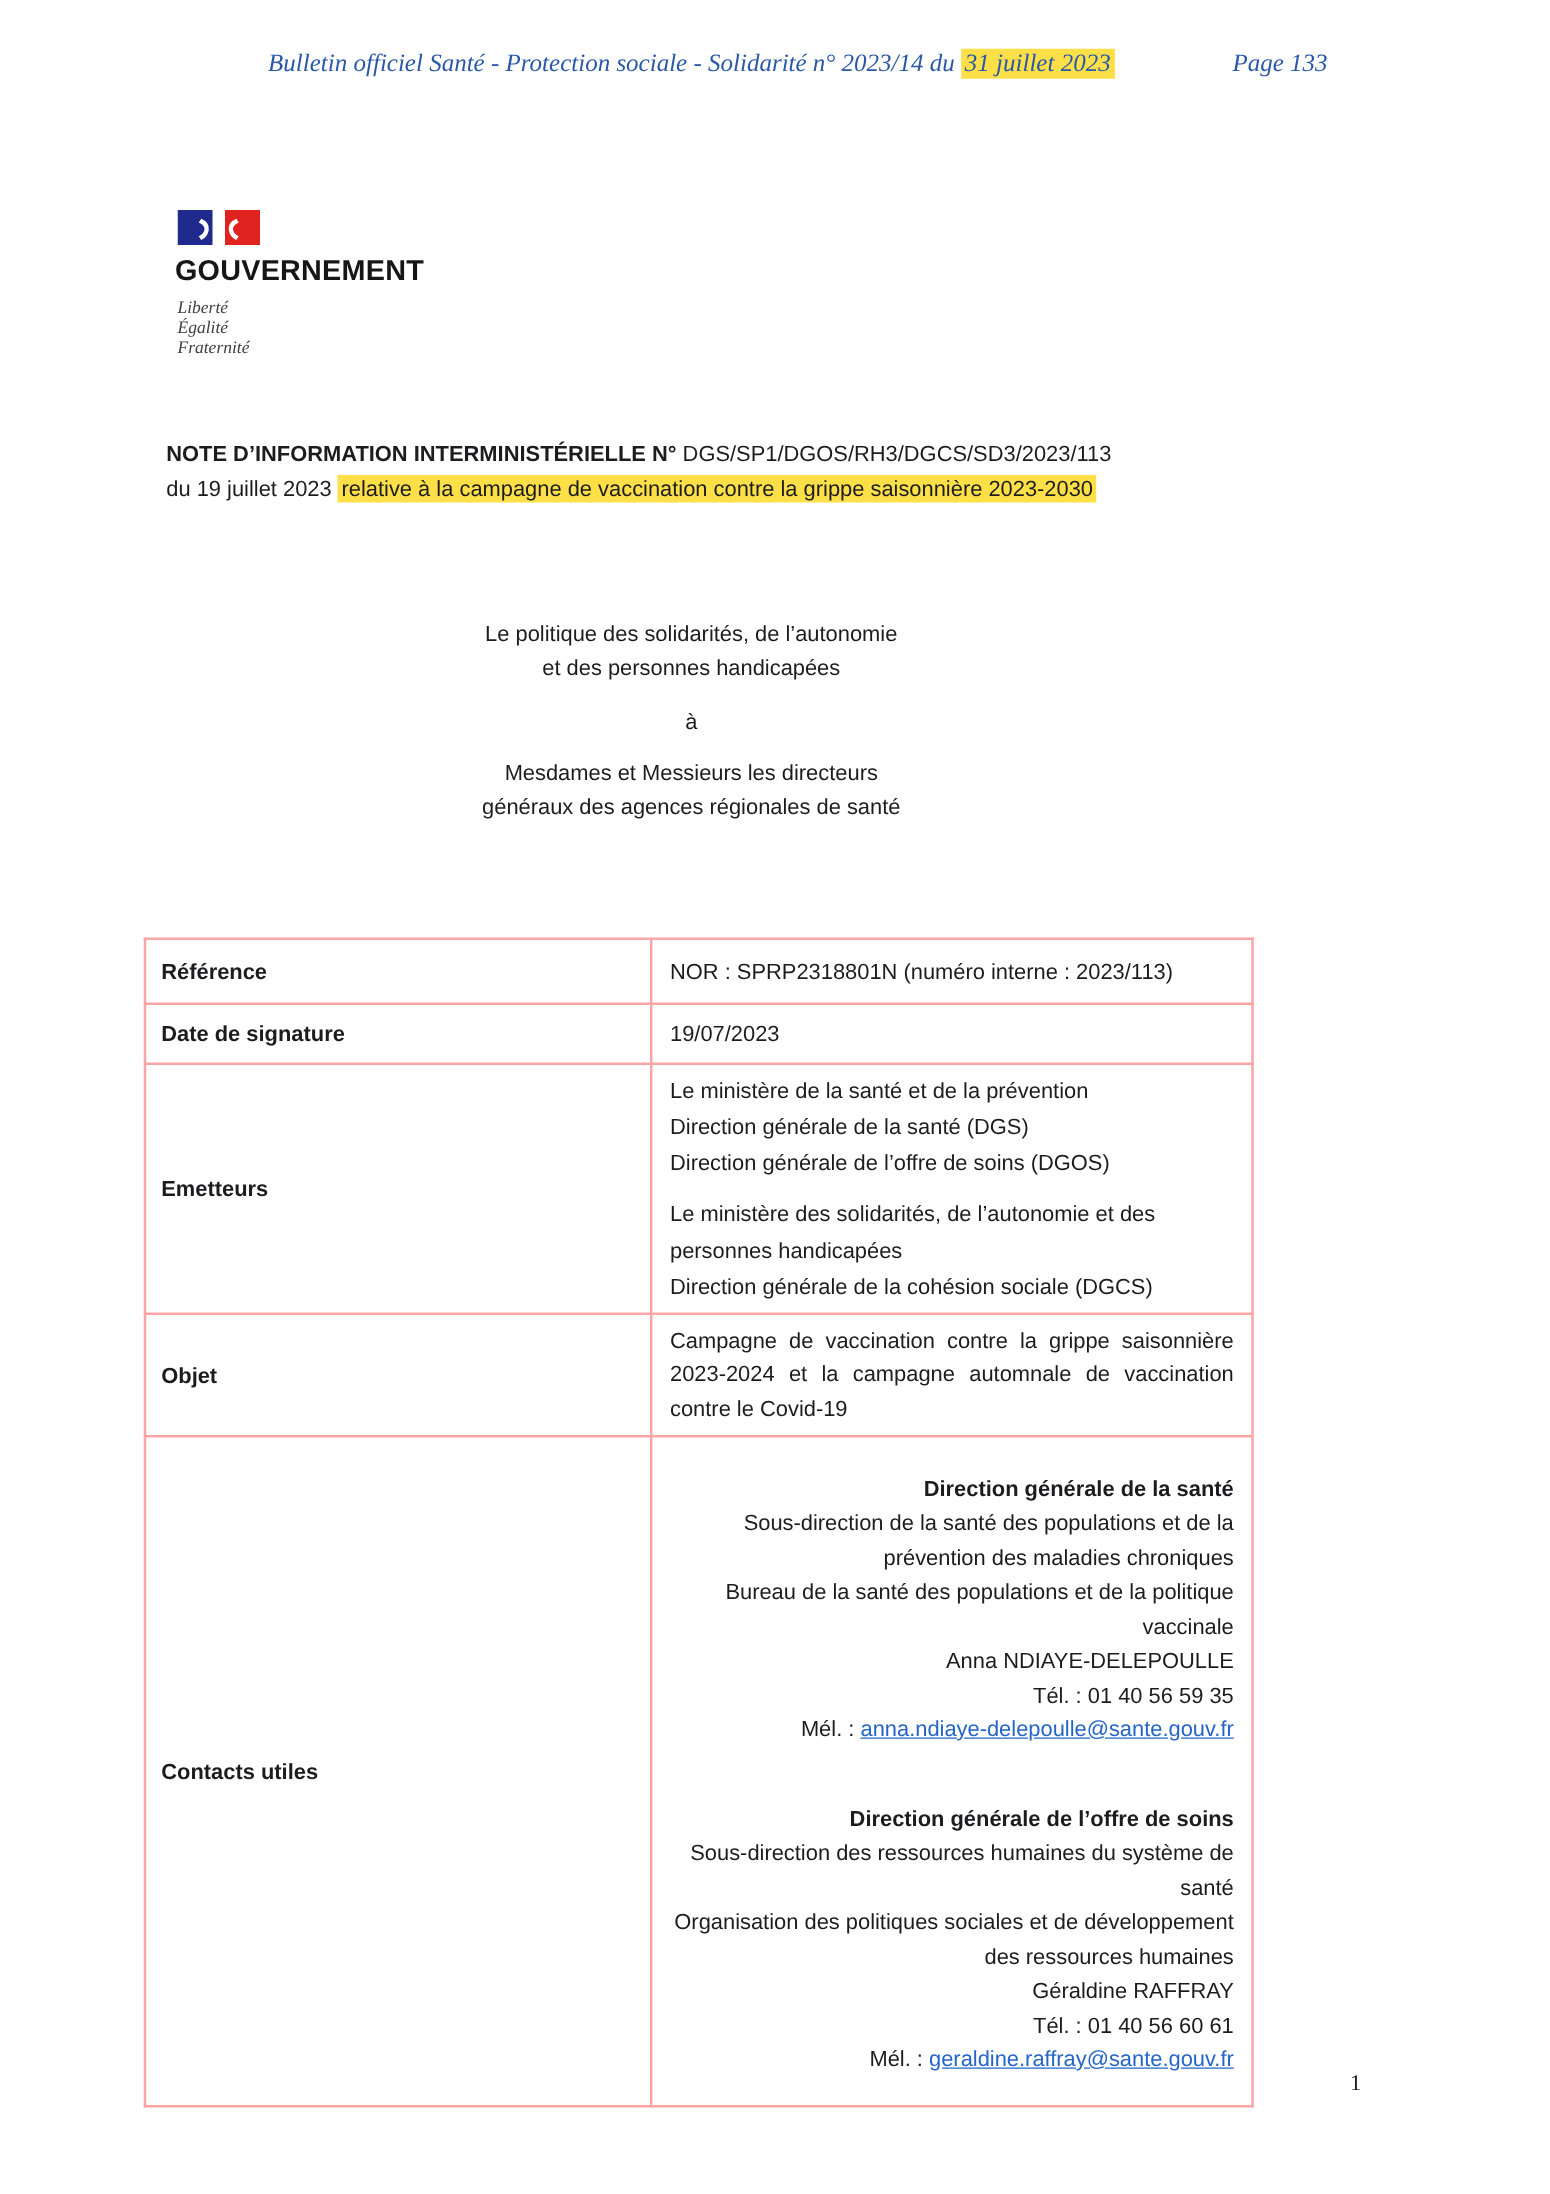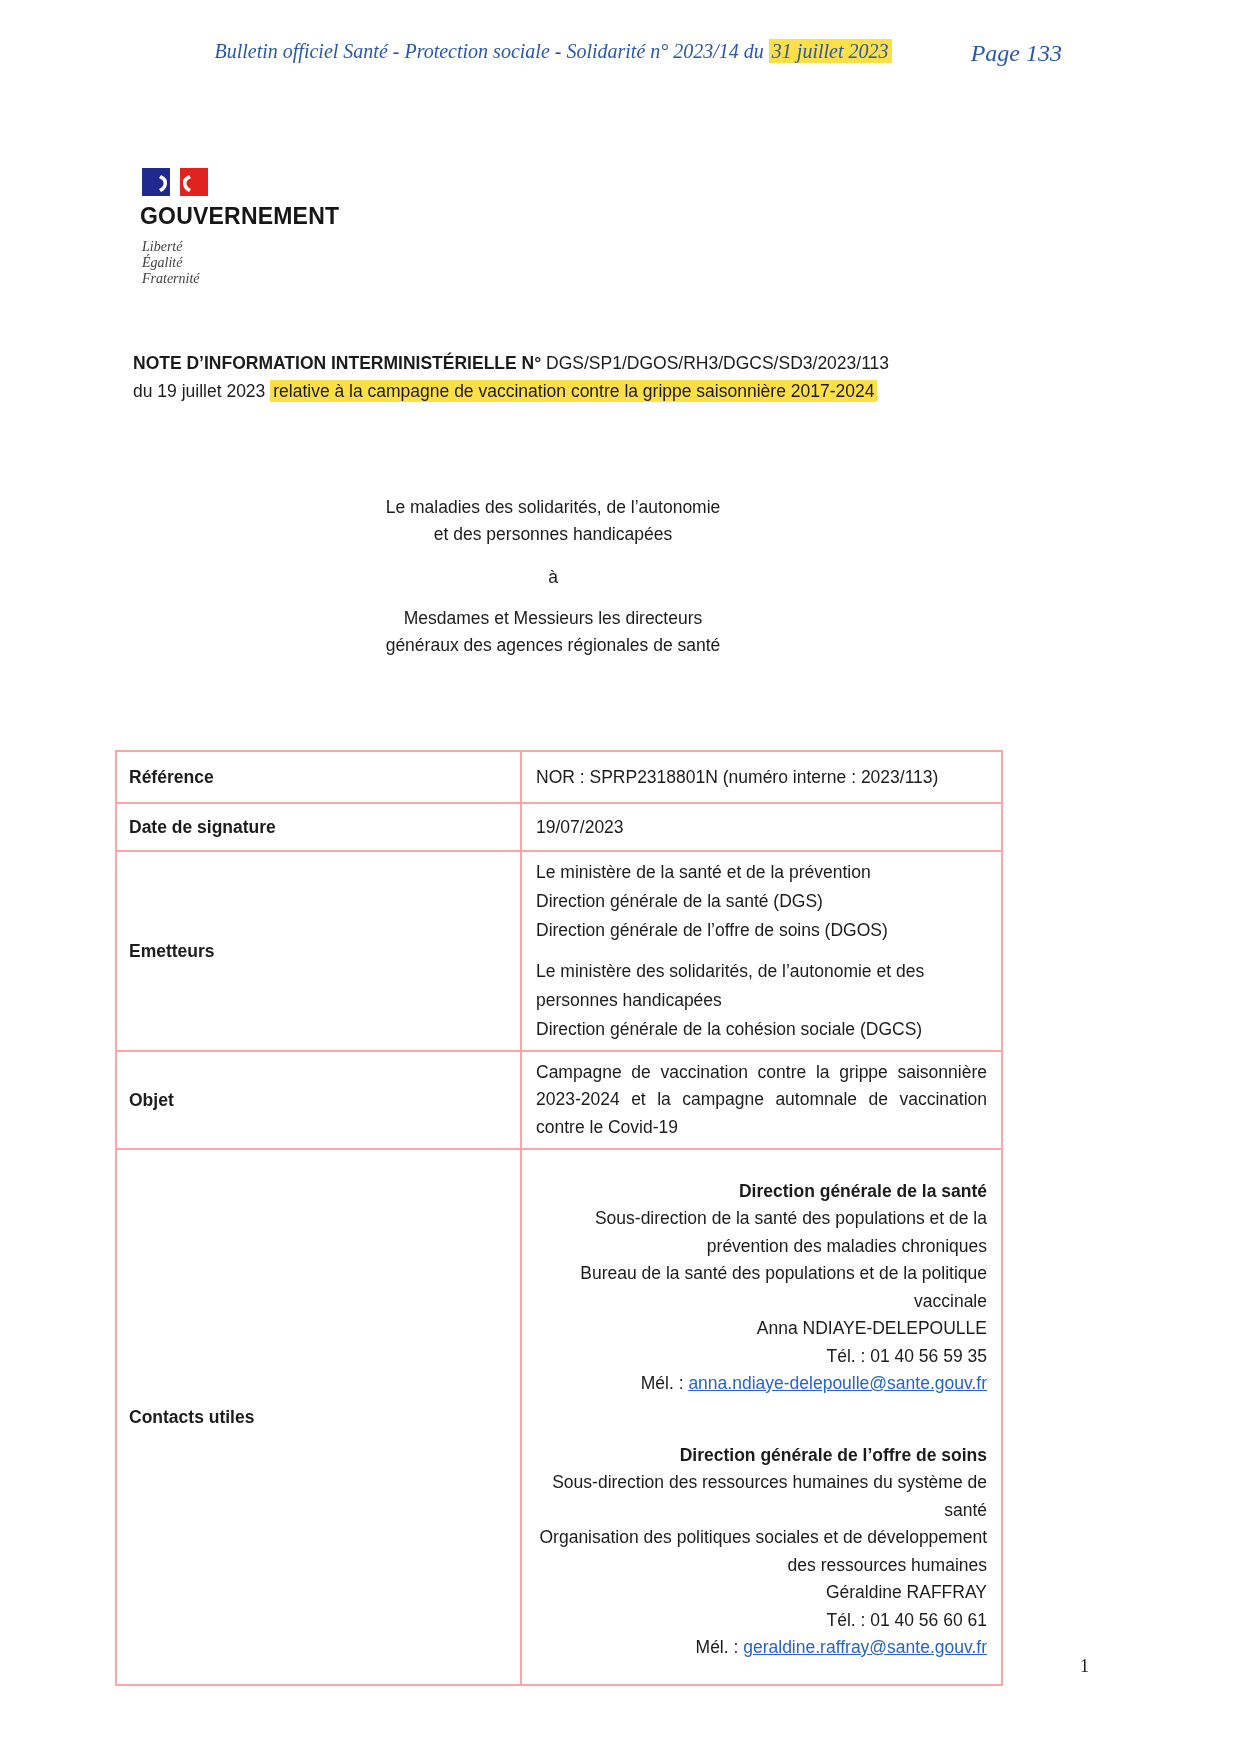--- a/index.html
+++ b/index.html
@@ -15,21 +15,21 @@
   .hdr-title{
     position:absolute;left:133px;top:40px;width:840px;
     text-align:center;
     font-family:"Liberation Serif","DejaVu Serif",serif;
     font-style:italic;font-size:20px;color:#2a58a6;
     white-space:nowrap;
   }
   .hdr-page{
     position:absolute;right:178px;top:40px;
     font-family:"Liberation Serif","DejaVu Serif",serif;
-    font-style:italic;font-size:24px;color:#2a58a6;
+    font-style:italic;font-size:20px;color:#2a58a6;
   }
   .hl{background:#fde047;padding:1px 3px;}
   
   .logo{position:absolute;left:140px;top:168px;}
   .logo .flag{display:block;margin-left:2px;}
   .logo .gov{
     margin-top:7px;
     font-size:23px;font-weight:bold;letter-spacing:0.2px;color:#161616;
   }
   .logo .motto{
@@ -98,25 +98,25 @@
     <div class="gov">GOUVERNEMENT</div>
     <div class="motto">
       <div>Liberté</div>
       <div>Égalité</div>
       <div>Fraternité</div>
     </div>
   </div>
 
   <div class="note">
     <span class="b">NOTE D’INFORMATION INTERMINISTÉRIELLE N°</span><span> DGS/SP1/DGOS/RH3/DGCS/SD3/2023/113</span><br>
-    <span>du 19 juillet 2023 </span><span class="hl">relative à la campagne de vaccination contre la grippe saisonnière 2017-2024</span><br>
+    <span>du 19 juillet 2023 </span><span class="hl">relative à la campagne de vaccination contre la grippe saisonnière 2023-2030</span><br>
   </div>
 
   <div class="addr">
-    <div class="l2">Le maladies des solidarités, de l’autonomie</div>
+    <div class="l2">Le politique des solidarités, de l’autonomie</div>
     <div class="l3">et des personnes handicapées</div>
     <div class="sep">à</div>
     <div class="t1">Mesdames et Messieurs les directeurs</div>
     <div class="t2">généraux des agences régionales de santé</div>
   </div>
 
   <table class="doc">
     <tbody>
         <tr>
       <td class="lbl" style="height:42px;">Référence</td>

